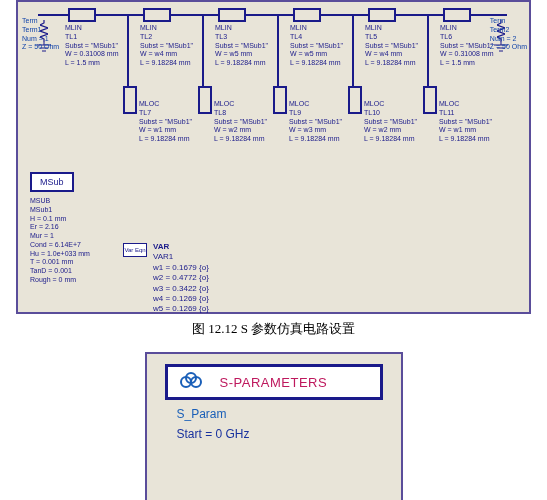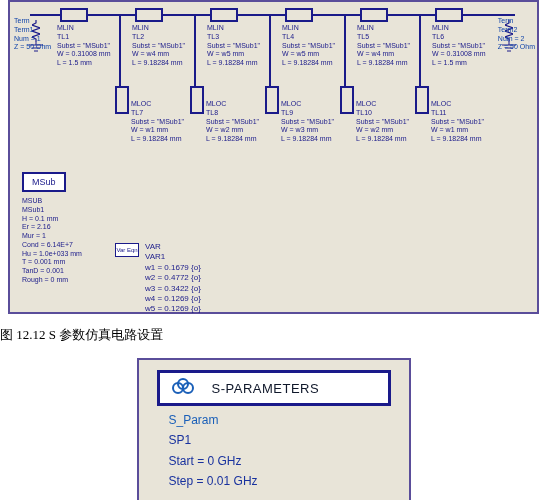--- a/index.html
+++ b/index.html
@@ -1,42 +1,42 @@
 <!DOCTYPE html>
 <html><head>
 <meta charset="utf-8">
 <style>
 body{margin:0;font-family:Arial,sans-serif;font-size:9px;background:#fff;width:547px}
-.diagram{background:#e8e4d8;border:2px solid #5a4d9a;position:relative;margin:0 8px}
+.diagram{background:#e8e4d8;border:2px solid #5a4d9a;position:relative;margin:0 16px}
 
 
 .circuit{height:310px}
 .dotgrid{position:absolute;inset:0;background-image:radial-gradient(circle,#b0b0b0 0.5px,transparent 0.5px);background-size:8px 8px}
 .topline{position:absolute;top:12px;left:20px;right:22px;height:2px;background:#1a1a8a}
 .resistor{position:absolute;top:18px;width:8px;height:22px}
 .resistor svg{display:block}
 .ground{position:absolute;width:14px;height:12px}
 .ground svg{display:block}
 .tl-box{position:absolute;top:6px;width:24px;height:10px;border:2px solid #1a1a8a;background:#e8e4d8}
 .vstub{position:absolute;width:10px;height:24px;border:2px solid #1a1a8a;background:#e8e4d8}
 .wire-down{position:absolute;width:2px;background:#1a1a8a}
 .params{position:absolute;font-size:7px;color:#1a1a8a;line-height:1.25;white-space:nowrap}
 .term-params{color:#14a}
 .msub-btn{position:absolute;left:12px;top:170px;border:2px solid #1a1a8a;background:#fff;padding:3px 8px;font-size:9px;color:#1a1a8a}
 .var-box{position:absolute;left:135px;top:240px;font-size:8px;color:#1a1a8a;line-height:1.3}
-.var-box .hdr{font-weight:normal}
+.var-box .hdr{font-weight:bold}
 .var-icon{position:absolute;left:105px;top:241px;width:22px;height:12px;border:1px solid #1a1a8a;background:#fff;font-size:6px;display:flex;align-items:center;justify-content:center;color:#1a1a8a}
-.caption{font-size:13px;font-family:"SimSun",serif;margin:12px 0 14px}
+.caption{text-align:center;font-size:13px;font-family:"SimSun",serif;margin:6px 0 14px}
 
 
 .sparam-wrap{margin:0 auto;width:290px}
 .sparam{height:155px}
 .sp-header{position:absolute;top:10px;left:18px;right:18px;height:30px;border:3px solid #1a1a8a;background:#fff;display:flex;align-items:center}
 .sp-icon{width:38px;height:24px;margin-left:4px;background:#fff;display:flex;align-items:center;justify-content:center}
-.sp-title{font-size:13px;margin-left:10px;color:#0f172a;letter-spacing:0.5px}
+.sp-title{font-size:13px;margin-left:10px;color:#be185d;letter-spacing:0.5px}
 .sp-body{position:absolute;top:50px;left:30px;font-size:12px;color:#18319e;line-height:1.7}
 .sp-body .name{color:#1a5fb8}
 </style>
 </head>
 <body>
 
 <div class="diagram circuit">
 <div class="dotgrid"></div>
 <div class="topline"></div>
 
@@ -214,18 +214,16 @@
 <svg width="30" height="22">
             <circle cx="10" cy="11" r="5" fill="none" stroke="#1a5fb8" stroke-width="2"></circle>
             <circle cx="20" cy="11" r="5" fill="none" stroke="#1a5fb8" stroke-width="2"></circle>
             <circle cx="15" cy="7" r="5" fill="none" stroke="#1a5fb8" stroke-width="2"></circle>
           </svg>
 </div>
 <div class="sp-title">S-PARAMETERS</div>
 </div>
 <div class="sp-body">
 <div class="name">S_Param</div>
-<div>SP1</div>
 <div>Start = 0 GHz</div>
-<div>Step = 0.01 GHz</div>
 </div>
 </div>
 </div>
 
 </body></html>

